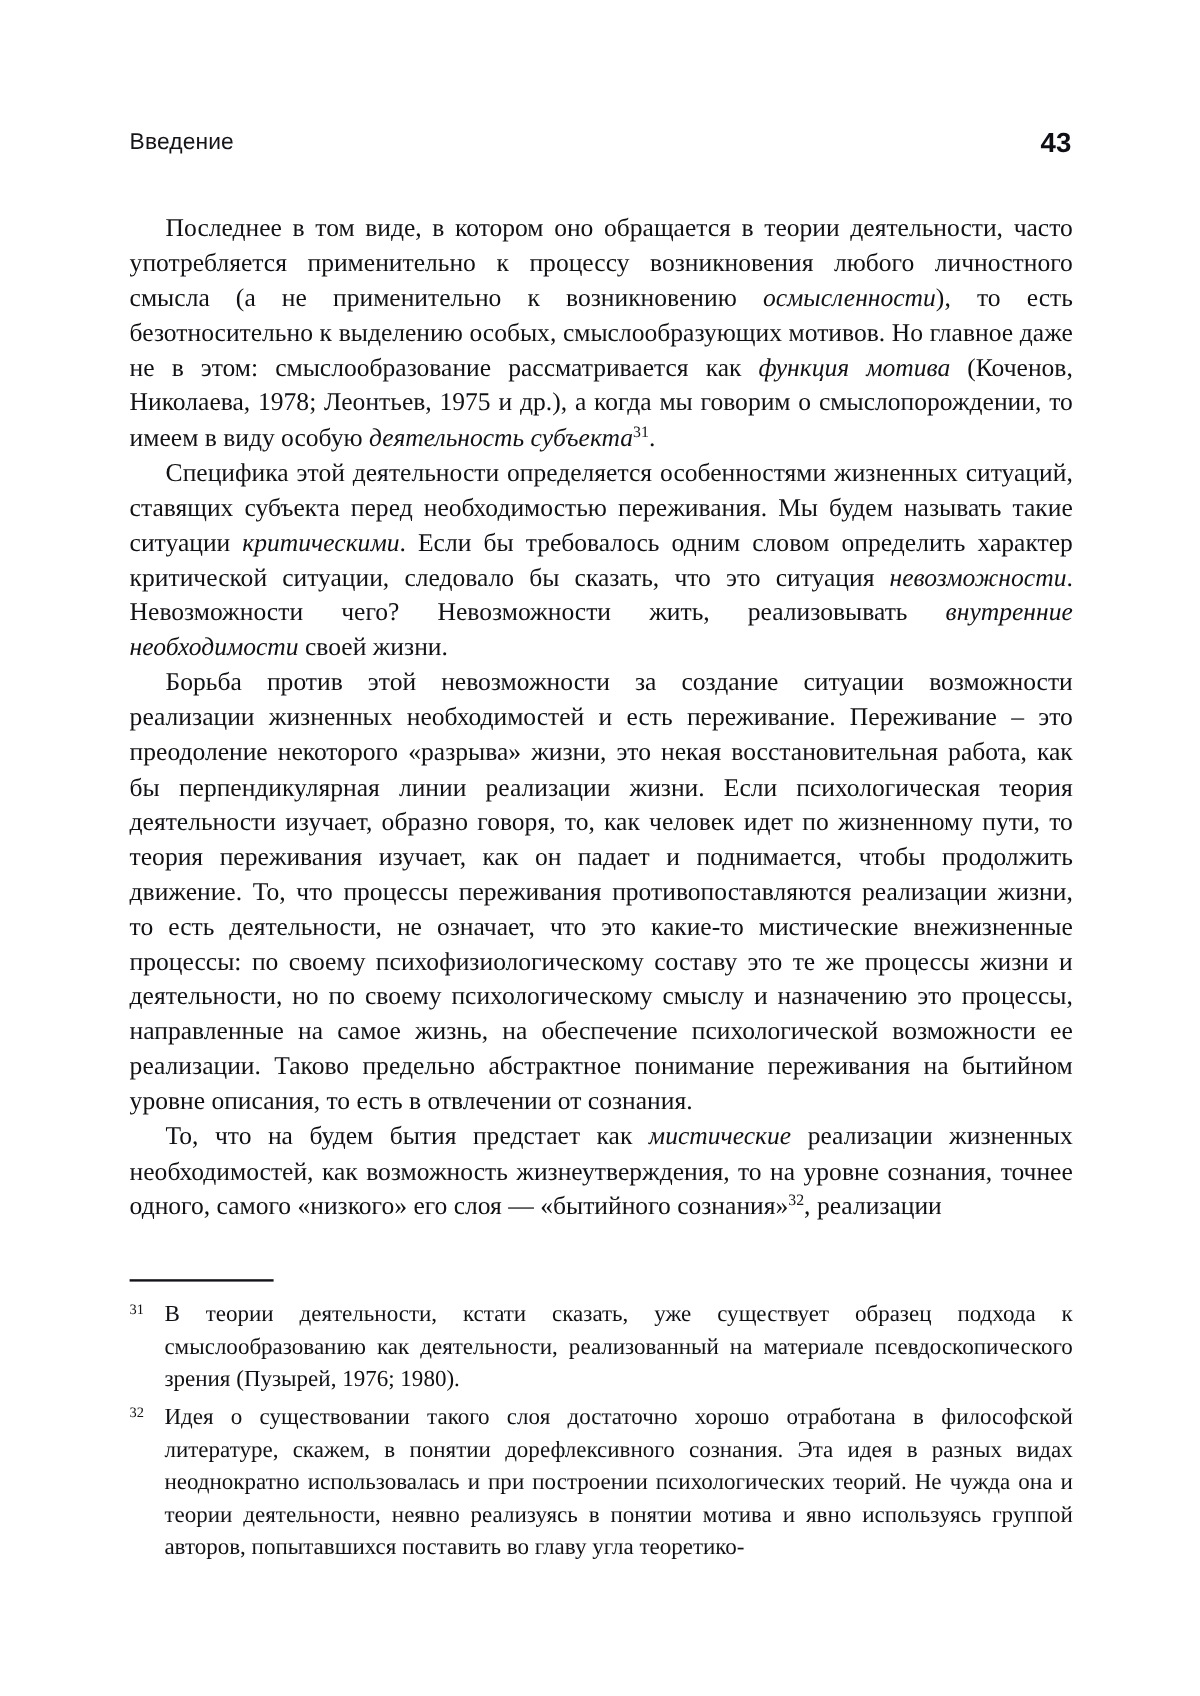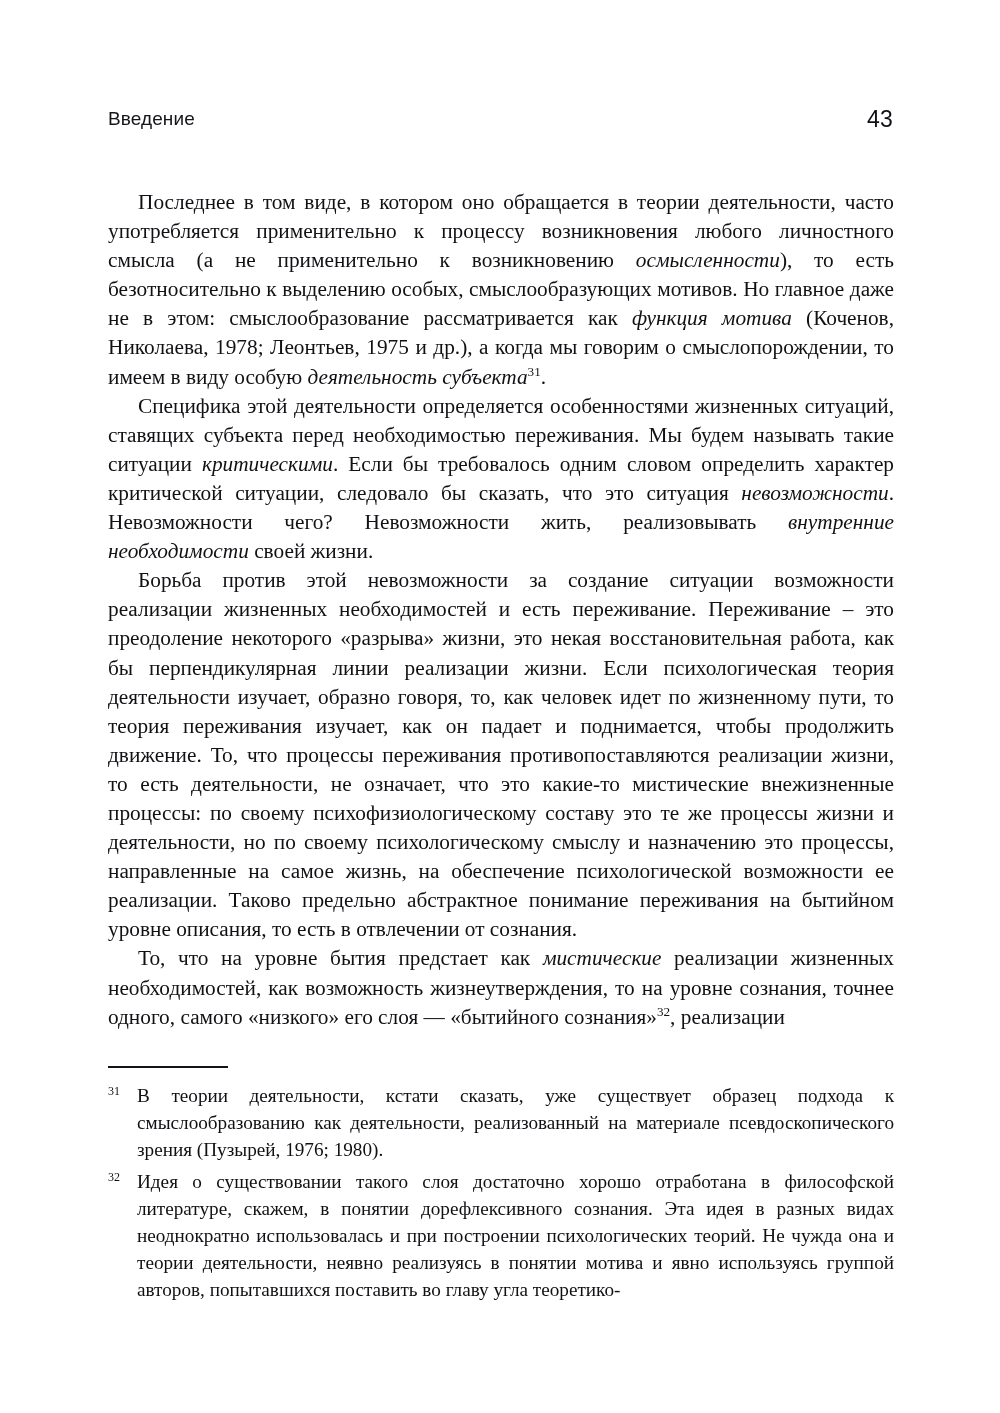--- a/index.html
+++ b/index.html
@@ -32,37 +32,36 @@
   .running-head-title {
     font-family: "Liberation Sans", "DejaVu Sans", sans-serif;
     font-size: 19px;
     letter-spacing: 0.1px;
     color: #161419;
     white-space: nowrap;
   }
   .page-number {
     font-family: "Liberation Sans", "DejaVu Sans", sans-serif;
     font-size: 23px;
-    font-weight: normal;
+    font-weight: bold;
     color: #100f16;
     letter-spacing: 0.2px;
   }
 
   
   .body-text {
     position: absolute;
     left: 108px;
     top: 176px;
     width: 786px;
     font-size: 21.3px;
     line-height: 29.1px;
     text-align: justify;
     text-justify: inter-word;
     hyphens: manual;
-    margin-top: 12px;
   }
   .body-text p {
     margin: 0;
     text-indent: 30px;
   }
   .body-text i {
     font-style: italic;
   }
   sup {
     font-size: 0.62em;
@@ -107,21 +106,21 @@
 
   <div class="running-head">
     <span class="running-head-title">Введение</span>
     <span class="page-number">43</span>
   </div>
 
   <div class="body-text" id="body-container">
       <p><span>Последнее в том виде, в котором оно обращается в теории деятельности, часто употребляется применительно к процессу возникновения любого личностного смысла (а не применительно к возникновению </span><i>осмысленности</i><span>), то есть безотносительно к выделению особых, смыслообразующих мотивов. Но главное даже не в этом: смыслообразование рассматривается как </span><i>функция мотива</i><span> (Коченов, Николаева, 1978; Леонтьев, 1975 и др.), а когда мы говорим о смыслопорождении, то имеем в виду особую </span><i>деятельность субъекта</i><sup>31</sup><span>.</span></p>
       <p><span>Специфика этой деятельности определяется особенностями жизненных ситуаций, ставящих субъекта перед необходимостью переживания. Мы будем называть такие ситуации </span><i>критическими</i><span>. Если бы требовалось одним словом определить характер критической ситуации, следовало бы сказать, что это ситуация </span><i>невозможности</i><span>. Невозможности чего? Невозможности жить, реализовывать </span><i>внутренние необходимости</i><span> своей жизни.</span></p>
       <p><span>Борьба против этой невозможности за создание ситуации возможности реализации жизненных необходимостей и есть переживание. Переживание – это преодоление некоторого «разрыва» жизни, это некая восстановительная работа, как бы перпендикулярная линии реализации жизни. Если психологическая теория деятельности изучает, образно говоря, то, как человек идет по жизненному пути, то теория переживания изучает, как он падает и поднимается, чтобы продолжить движение. То, что процессы переживания противопоставляются реализации жизни, то есть деятельности, не означает, что это какие-то мистические внежизненные процессы: по своему психофизиологическому составу это те же процессы жизни и деятельности, но по своему психологическому смыслу и назначению это процессы, направленные на самое жизнь, на обеспечение психологической возможности ее реализации. Таково предельно абстрактное понимание переживания на бытийном уровне описания, то есть в отвлечении от сознания.</span></p>
-      <p><span>То, что на уровне бытия предстает как </span><i>мистические</i><span> реализации жизненных необходимостей, как возможность жизнеутверждения, то на уровне сознания, точнее одного, самого «низкого» его слоя — «бытийного сознания»</span><sup>32</sup><span>, реализации</span></p>
+      <p><span>То, что на будем бытия предстает как </span><i>мистические</i><span> реализации жизненных необходимостей, как возможность жизнеутверждения, то на уровне сознания, точнее одного, самого «низкого» его слоя — «бытийного сознания»</span><sup>32</sup><span>, реализации</span></p>
     </div>
 
   <div class="footnotes">
     <div class="footnote-rule"></div>
     <div id="footnotes-container">
         <div class="footnote"><span class="footnote-marker">31</span><span>В теории деятельности, кстати сказать, уже существует образец подхода к смыслообразованию как деятельности, реализованный на материале псевдоскопического зрения (Пузырей, 1976; 1980).</span></div>
         <div class="footnote"><span class="footnote-marker">32</span><span>Идея о существовании такого слоя достаточно хорошо отработана в философской литературе, скажем, в понятии дорефлексивного сознания. Эта идея в разных видах неоднократно использовалась и при построении психологических теорий. Не чужда она и теории деятельности, неявно реализуясь в понятии мотива и явно используясь группой авторов, попытавшихся поставить во главу угла теоретико-</span></div>
       </div>
   </div>
 

